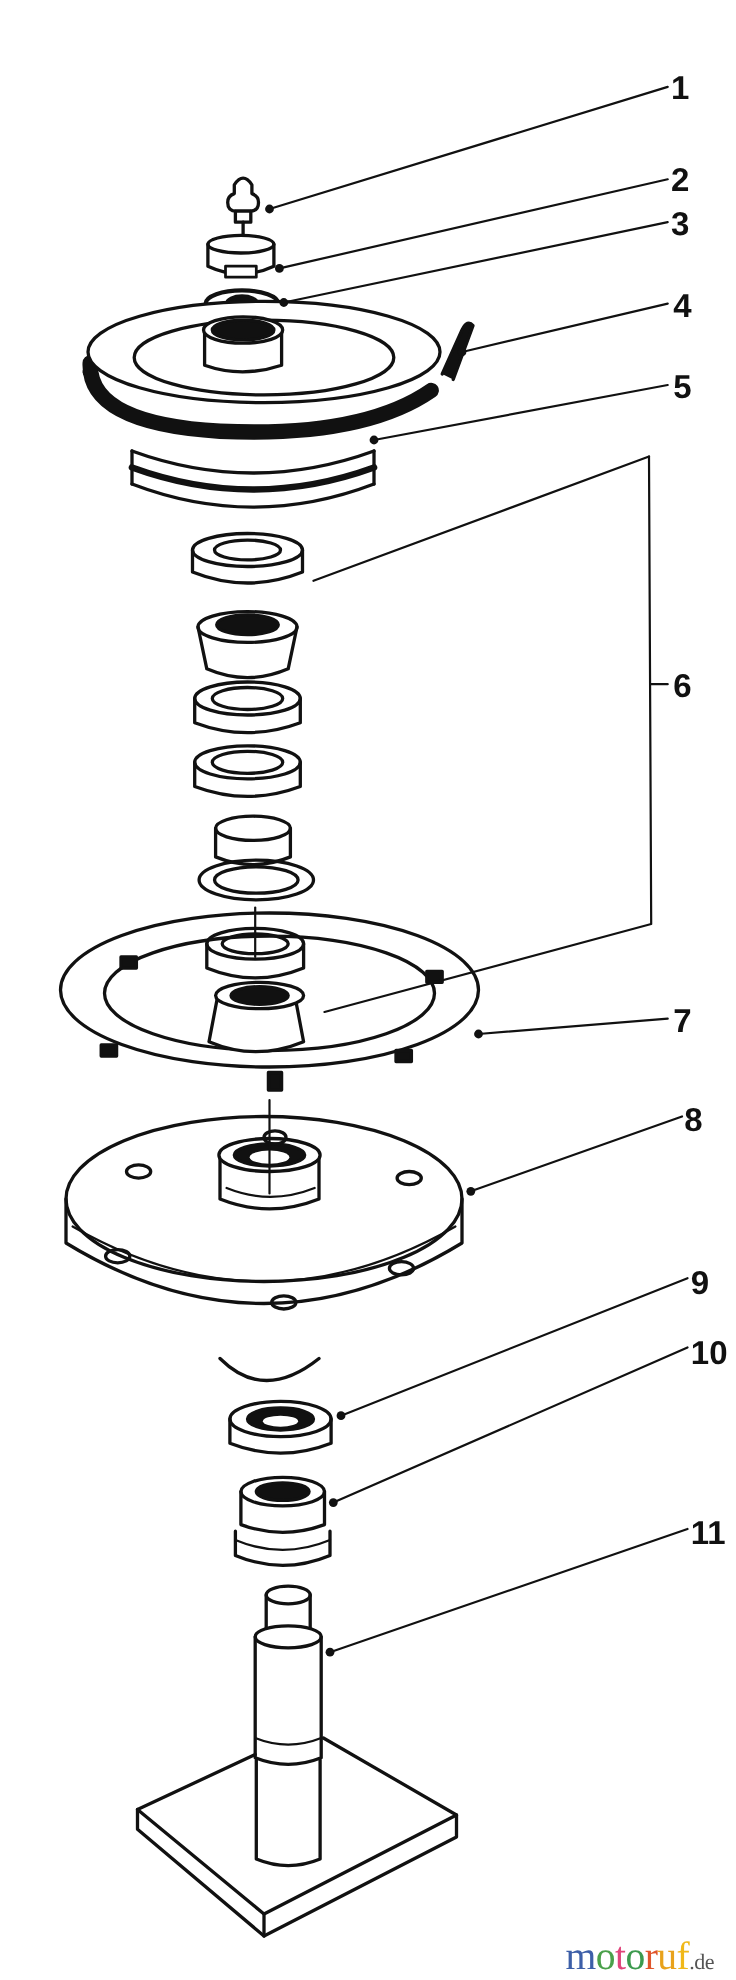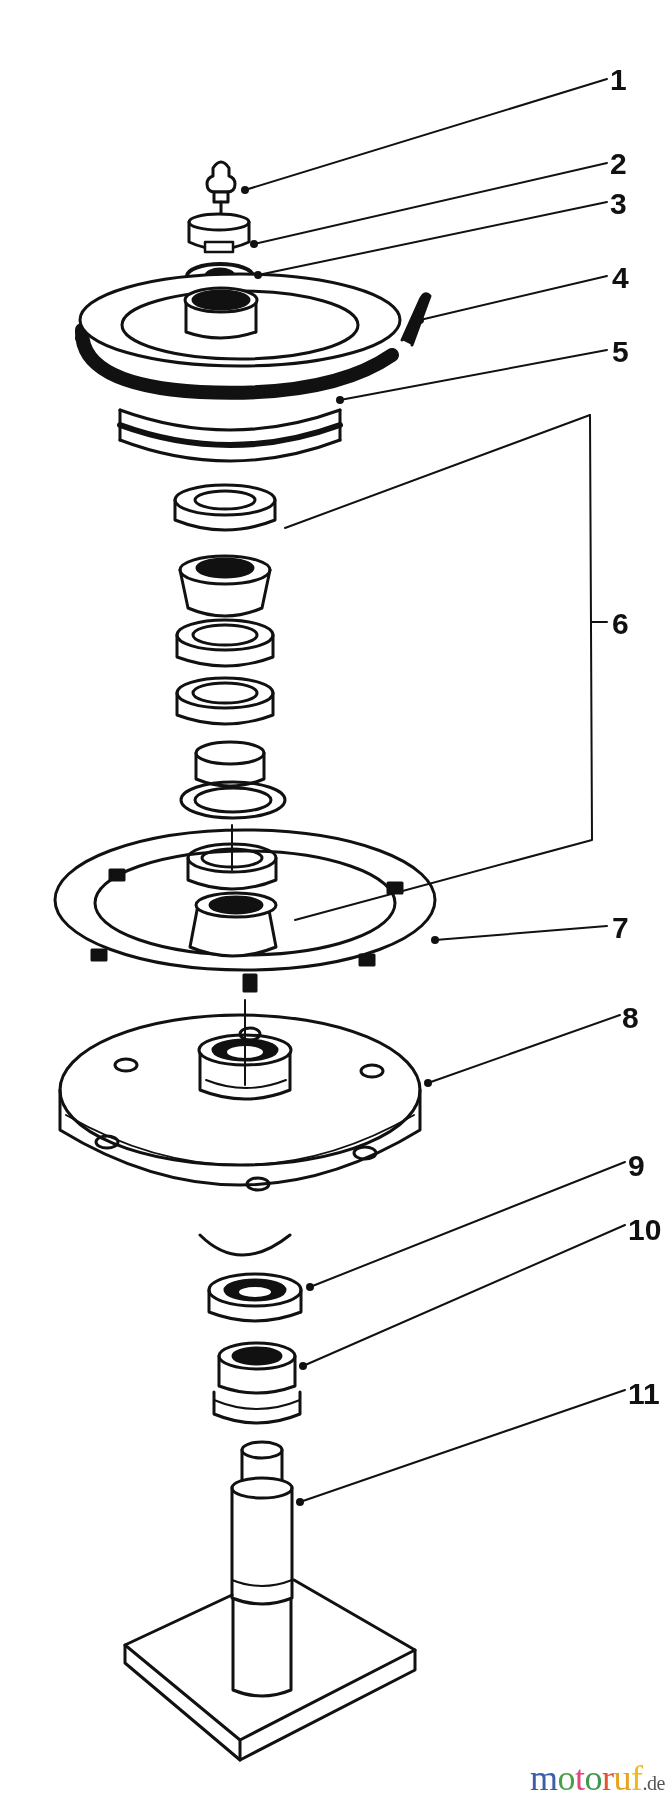--- a/index.html
+++ b/index.html
@@ -1,19 +1,19 @@
 <!DOCTYPE html>
 <html><head>
 <meta charset="utf-8">
 <style>
   html, body { margin: 0; padding: 0; background: #ffffff; }
   body { width: 669px; height: 1800px; position: relative; overflow: hidden; font-family: "Liberation Sans", sans-serif; }
   #diagram { position: absolute; left: 0; top: 0; width: 669px; height: 1800px; }
   .lbl { font-family: "Liberation Sans", sans-serif; font-weight: bold; font-size: 30px; fill: #111; }
-  .wm { position: absolute; right: 4px; bottom: 4px; font-family: "Liberation Serif", serif; font-size: 36px; letter-spacing: -0.5px; line-height: 1; text-decoration: underline; }
+  .wm { position: absolute; right: 20px; bottom: 4px; font-family: "Liberation Serif", serif; font-size: 36px; letter-spacing: -0.5px; line-height: 1; text-decoration: underline; }
   .wm span { display: inline-block; }
   .wm .tld { font-size: 20px; color: #555; }
 </style>
 </head>
 <body>
 
 <svg id="diagram" viewBox="0 0 669 1800" xmlns="http://www.w3.org/2000/svg">
   <g fill="none" stroke="#111" stroke-width="3" stroke-linecap="round" stroke-linejoin="round">
 
     <g>

